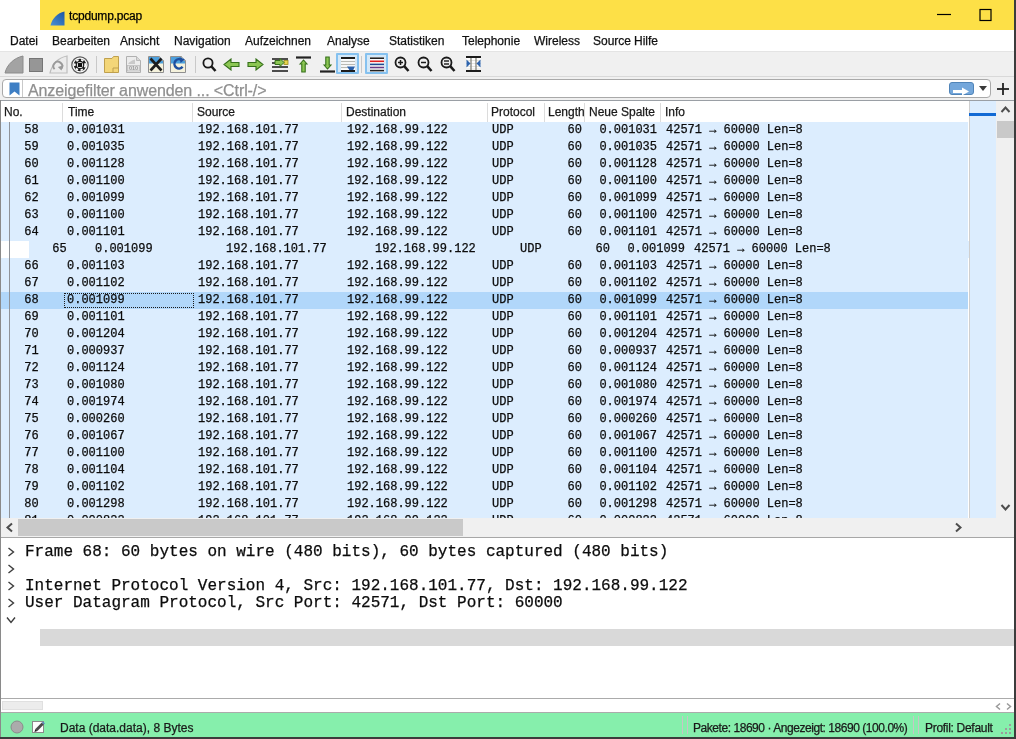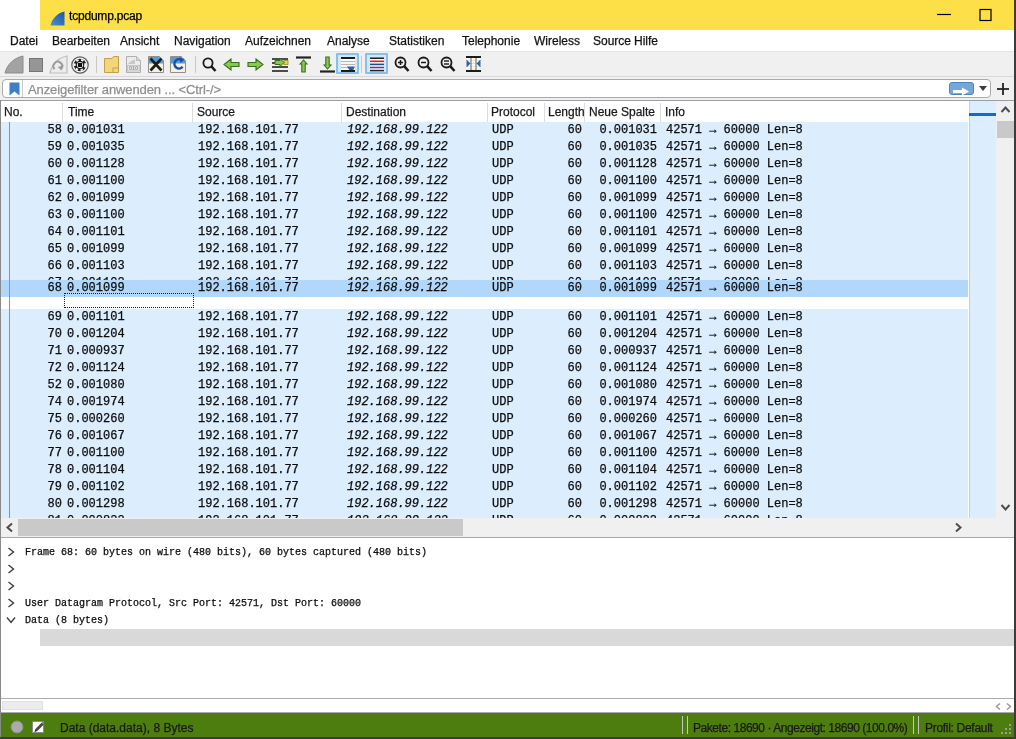--- a/index.html
+++ b/index.html
@@ -12,60 +12,60 @@
 #menubar{position:absolute;left:0;top:30px;width:1016px;height:21px;background:#fff;}
 .mi{position:absolute;top:4px;font-size:12px;color:#111;}
 
 #toolbar{position:absolute;left:0;top:51px;width:1016px;height:26px;background:#f0f0f0;border-top:1px solid #e4e4e4;border-bottom:1px solid #d9d9d9;}
 .tsep{position:absolute;top:56px;width:1px;height:17px;background:#c9c9c9;}
 .tbtn{position:absolute;top:53px;width:23px;height:21px;border:2px solid #85c1ef;background:#d5e8f7;border-radius:1px;}
 
 #filterbar{position:absolute;left:0;top:77px;width:1016px;height:23px;background:#f0f0f0;}
 #finput{position:absolute;left:2px;top:2px;width:989px;height:19px;background:#fff;border:1px solid #a9a9a9;border-radius:4px;}
 #fbooksec{position:absolute;left:0;top:0;width:20px;height:17px;border-right:1px solid #c9c9c9;}
-#fplaceholder{position:absolute;left:25px;top:2px;font-size:13px;color:#8f8f8f;letter-spacing:-0.1px;}
+#fplaceholder{position:absolute;left:25px;top:2px;font-size:16px;color:#8f8f8f;letter-spacing:-0.1px;}
 #fapply{position:absolute;left:946px;top:2px;width:25px;height:13px;background:#74a7db;border:1px solid #5084b8;border-radius:3px;}
 #fcaret{position:absolute;left:976px;top:6px;width:0;height:0;border-left:4.5px solid transparent;border-right:4.5px solid transparent;border-top:5px solid #3a3a3a;}
 #fplus{position:absolute;left:996px;top:82px;width:14px;height:14px;}
 
 #plist{position:absolute;left:0;top:100px;width:1016px;height:438px;background:#fff;border-top:1px solid #9a9fa5;}
 #phead{position:absolute;left:1px;top:1px;width:967px;height:21px;background:#fff;font-size:12px;color:#1a1a1a;}
 .h{position:absolute;top:3px;}
 .hsep{position:absolute;top:1px;width:1px;height:19px;background:#dcdcdc;}
 #hbot{position:absolute;left:1px;top:21px;width:967px;height:1px;background:#ececec;}
 .row{position:absolute;left:1px;width:967px;height:17px;background:#dcedfe;font-family:"Liberation Mono",monospace;font-size:12px;line-height:17px;color:#0c0c0c;white-space:pre;}
 .row.sel{background:#b1d7fa;}
 .row span{position:absolute;top:0;}
-.c-no{left:0;width:61px;text-align:right;}
+.c-no{left:0;width:61px;text-align:center;}
 .c-time{left:66px;}
 .c-src{left:197px;}
-.c-dst{left:346px;font-style:italic;}
+.c-dst{left:346px;}
 .c-pro{left:491px;}
 .c-len{left:544px;width:37px;text-align:right;}
 .c-neu{left:584px;width:72px;text-align:right;}
 .c-inf{left:665px;}
 #focus{position:absolute;left:64px;top:293px;width:130px;height:15px;border:1px dotted #1b1b1b;}
 #convline{position:absolute;left:9px;top:122px;width:1px;height:396px;background:#8f9399;}
 #minimap{position:absolute;left:969px;top:101px;width:27px;height:417px;background:#dcedfe;border-left:1px solid #cfcfcf;}
 #miniline{position:absolute;left:969px;top:113px;width:27px;height:3px;background:#1169d4;}
 #vsb{position:absolute;left:996px;top:101px;width:18px;height:417px;background:#f0f0f0;}
 #vthumb{position:absolute;left:997px;top:121px;width:17px;height:17px;background:#c9c9c9;}
 #hsb{position:absolute;left:0;top:518px;width:1014px;height:19px;background:#f0f0f0;}
 #hthumb{position:absolute;left:18px;top:519px;width:445px;height:17px;background:#c9c9c9;}
 #listbot{position:absolute;left:0;top:537px;width:1016px;height:1px;background:#a7a7a7;}
 
-#details{position:absolute;left:0;top:538px;width:1016px;height:160px;background:#fff;font-family:"Liberation Mono",monospace;font-size:10px;color:#0c0c0c;}
+#details{position:absolute;left:0;top:538px;width:1016px;height:160px;background:#fff;font-family:"Liberation Mono",monospace;font-size:16px;color:#0c0c0c;}
 .dline{position:absolute;left:0;width:1014px;height:17px;line-height:17px;white-space:pre;}
 #dsel{position:absolute;left:40px;top:91px;width:974px;height:17px;background:#d9d9d9;}
 .redact{position:absolute;background:#eaeaea;border:1px solid #d4d4d4;border-radius:2px;height:14px;top:1px;}
 
 #dsb{position:absolute;left:0;top:698px;width:1016px;height:15px;background:#fff;border-top:1px solid #ababab;border-bottom:1px solid #ababab;}
 #dthumb{position:absolute;left:2px;top:2px;width:41px;height:9px;background:#ececec;border:1px solid #e0e0e0;}
 
-#statusbar{position:absolute;left:0;top:713px;width:1016px;height:24px;background:#4d7c0f;font-size:12px;color:#1a1a1a;text-align:center;}
+#statusbar{position:absolute;left:0;top:713px;width:1016px;height:24px;background:#86efac;font-size:12px;color:#1a1a1a;text-align:center;}
 .ssep{position:absolute;top:3px;width:1px;height:18px;background:#c6c6c6;}
 
 #bleft{position:absolute;left:0;top:100px;width:1px;height:639px;background:#8a8a8a;}
 #bright{position:absolute;left:1014px;top:0;width:2px;height:739px;background:#3c3c3c;}
 #bbottom{position:absolute;left:0;top:737px;width:1016px;height:2px;background:#3c3c3c;}
 </style></head>
 <body>
 <div id="titlebar">
   <svg class="abs" style="left:10px;top:11px" width="15" height="15" viewBox="0 0 15 15">
       <defs>
@@ -265,29 +265,29 @@
   </div>
   <div id="hbot"></div>
 </div>
 <div class="row" style="top:122px;"><span class="c-no">58</span><span class="c-time">0.001031</span><span class="c-src">192.168.101.77</span><span class="c-dst">192.168.99.122</span><span class="c-pro">UDP</span><span class="c-len">60</span><span class="c-neu">0.001031</span><span class="c-inf">42571 → 60000 Len=8</span></div>
 <div class="row" style="top:139px;"><span class="c-no">59</span><span class="c-time">0.001035</span><span class="c-src">192.168.101.77</span><span class="c-dst">192.168.99.122</span><span class="c-pro">UDP</span><span class="c-len">60</span><span class="c-neu">0.001035</span><span class="c-inf">42571 → 60000 Len=8</span></div>
 <div class="row" style="top:156px;"><span class="c-no">60</span><span class="c-time">0.001128</span><span class="c-src">192.168.101.77</span><span class="c-dst">192.168.99.122</span><span class="c-pro">UDP</span><span class="c-len">60</span><span class="c-neu">0.001128</span><span class="c-inf">42571 → 60000 Len=8</span></div>
 <div class="row" style="top:173px;"><span class="c-no">61</span><span class="c-time">0.001100</span><span class="c-src">192.168.101.77</span><span class="c-dst">192.168.99.122</span><span class="c-pro">UDP</span><span class="c-len">60</span><span class="c-neu">0.001100</span><span class="c-inf">42571 → 60000 Len=8</span></div>
 <div class="row" style="top:190px;"><span class="c-no">62</span><span class="c-time">0.001099</span><span class="c-src">192.168.101.77</span><span class="c-dst">192.168.99.122</span><span class="c-pro">UDP</span><span class="c-len">60</span><span class="c-neu">0.001099</span><span class="c-inf">42571 → 60000 Len=8</span></div>
 <div class="row" style="top:207px;"><span class="c-no">63</span><span class="c-time">0.001100</span><span class="c-src">192.168.101.77</span><span class="c-dst">192.168.99.122</span><span class="c-pro">UDP</span><span class="c-len">60</span><span class="c-neu">0.001100</span><span class="c-inf">42571 → 60000 Len=8</span></div>
 <div class="row" style="top:224px;"><span class="c-no">64</span><span class="c-time">0.001101</span><span class="c-src">192.168.101.77</span><span class="c-dst">192.168.99.122</span><span class="c-pro">UDP</span><span class="c-len">60</span><span class="c-neu">0.001101</span><span class="c-inf">42571 → 60000 Len=8</span></div>
-<div class="row" style="top:241px;"><span class="c-no">65</span><span class="c-time">0.001099</span><span class="c-src">192.168.101.77</span><span class="c-dst">192.168.99.122</span><span class="c-pro">UDP</span><span class="c-len">60</span><span class="c-neu">0.001099</span><span class="c-inf">42571 → 60000 Len=8</span></div>
+<div class="row" style="top:241px;margin-left:28px;"><span class="c-no">65</span><span class="c-time">0.001099</span><span class="c-src">192.168.101.77</span><span class="c-dst">192.168.99.122</span><span class="c-pro">UDP</span><span class="c-len">60</span><span class="c-neu">0.001099</span><span class="c-inf">42571 → 60000 Len=8</span></div>
 <div class="row" style="top:258px;"><span class="c-no">66</span><span class="c-time">0.001103</span><span class="c-src">192.168.101.77</span><span class="c-dst">192.168.99.122</span><span class="c-pro">UDP</span><span class="c-len">60</span><span class="c-neu">0.001103</span><span class="c-inf">42571 → 60000 Len=8</span></div>
 <div class="row" style="top:275px;"><span class="c-no">67</span><span class="c-time">0.001102</span><span class="c-src">192.168.101.77</span><span class="c-dst">192.168.99.122</span><span class="c-pro">UDP</span><span class="c-len">60</span><span class="c-neu">0.001102</span><span class="c-inf">42571 → 60000 Len=8</span></div>
-<div class="row sel" style="top:280px;"><span class="c-no">68</span><span class="c-time">0.001099</span><span class="c-src">192.168.101.77</span><span class="c-dst">192.168.99.122</span><span class="c-pro">UDP</span><span class="c-len">60</span><span class="c-neu">0.001099</span><span class="c-inf">42571 → 60000 Len=8</span></div>
+<div class="row sel" style="top:292px;"><span class="c-no">68</span><span class="c-time">0.001099</span><span class="c-src">192.168.101.77</span><span class="c-dst">192.168.99.122</span><span class="c-pro">UDP</span><span class="c-len">60</span><span class="c-neu">0.001099</span><span class="c-inf">42571 → 60000 Len=8</span></div>
 <div class="row" style="top:309px;"><span class="c-no">69</span><span class="c-time">0.001101</span><span class="c-src">192.168.101.77</span><span class="c-dst">192.168.99.122</span><span class="c-pro">UDP</span><span class="c-len">60</span><span class="c-neu">0.001101</span><span class="c-inf">42571 → 60000 Len=8</span></div>
 <div class="row" style="top:326px;"><span class="c-no">70</span><span class="c-time">0.001204</span><span class="c-src">192.168.101.77</span><span class="c-dst">192.168.99.122</span><span class="c-pro">UDP</span><span class="c-len">60</span><span class="c-neu">0.001204</span><span class="c-inf">42571 → 60000 Len=8</span></div>
 <div class="row" style="top:343px;"><span class="c-no">71</span><span class="c-time">0.000937</span><span class="c-src">192.168.101.77</span><span class="c-dst">192.168.99.122</span><span class="c-pro">UDP</span><span class="c-len">60</span><span class="c-neu">0.000937</span><span class="c-inf">42571 → 60000 Len=8</span></div>
 <div class="row" style="top:360px;"><span class="c-no">72</span><span class="c-time">0.001124</span><span class="c-src">192.168.101.77</span><span class="c-dst">192.168.99.122</span><span class="c-pro">UDP</span><span class="c-len">60</span><span class="c-neu">0.001124</span><span class="c-inf">42571 → 60000 Len=8</span></div>
-<div class="row" style="top:377px;"><span class="c-no">52</span><span class="c-time">0.001080</span><span class="c-src">192.168.101.77</span><span class="c-dst">192.168.99.122</span><span class="c-pro">UDP</span><span class="c-len">60</span><span class="c-neu">0.001080</span><span class="c-inf">42571 → 60000 Len=8</span></div>
+<div class="row" style="top:377px;"><span class="c-no">73</span><span class="c-time">0.001080</span><span class="c-src">192.168.101.77</span><span class="c-dst">192.168.99.122</span><span class="c-pro">UDP</span><span class="c-len">60</span><span class="c-neu">0.001080</span><span class="c-inf">42571 → 60000 Len=8</span></div>
 <div class="row" style="top:394px;"><span class="c-no">74</span><span class="c-time">0.001974</span><span class="c-src">192.168.101.77</span><span class="c-dst">192.168.99.122</span><span class="c-pro">UDP</span><span class="c-len">60</span><span class="c-neu">0.001974</span><span class="c-inf">42571 → 60000 Len=8</span></div>
 <div class="row" style="top:411px;"><span class="c-no">75</span><span class="c-time">0.000260</span><span class="c-src">192.168.101.77</span><span class="c-dst">192.168.99.122</span><span class="c-pro">UDP</span><span class="c-len">60</span><span class="c-neu">0.000260</span><span class="c-inf">42571 → 60000 Len=8</span></div>
 <div class="row" style="top:428px;"><span class="c-no">76</span><span class="c-time">0.001067</span><span class="c-src">192.168.101.77</span><span class="c-dst">192.168.99.122</span><span class="c-pro">UDP</span><span class="c-len">60</span><span class="c-neu">0.001067</span><span class="c-inf">42571 → 60000 Len=8</span></div>
 <div class="row" style="top:445px;"><span class="c-no">77</span><span class="c-time">0.001100</span><span class="c-src">192.168.101.77</span><span class="c-dst">192.168.99.122</span><span class="c-pro">UDP</span><span class="c-len">60</span><span class="c-neu">0.001100</span><span class="c-inf">42571 → 60000 Len=8</span></div>
 <div class="row" style="top:462px;"><span class="c-no">78</span><span class="c-time">0.001104</span><span class="c-src">192.168.101.77</span><span class="c-dst">192.168.99.122</span><span class="c-pro">UDP</span><span class="c-len">60</span><span class="c-neu">0.001104</span><span class="c-inf">42571 → 60000 Len=8</span></div>
 <div class="row" style="top:479px;"><span class="c-no">79</span><span class="c-time">0.001102</span><span class="c-src">192.168.101.77</span><span class="c-dst">192.168.99.122</span><span class="c-pro">UDP</span><span class="c-len">60</span><span class="c-neu">0.001102</span><span class="c-inf">42571 → 60000 Len=8</span></div>
 <div class="row" style="top:496px;"><span class="c-no">80</span><span class="c-time">0.001298</span><span class="c-src">192.168.101.77</span><span class="c-dst">192.168.99.122</span><span class="c-pro">UDP</span><span class="c-len">60</span><span class="c-neu">0.001298</span><span class="c-inf">42571 → 60000 Len=8</span></div>
 <div class="row" style="top:513px;height:5px;overflow:hidden;"><span class="c-no">81</span><span class="c-time">0.000833</span><span class="c-src">192.168.101.77</span><span class="c-dst">192.168.99.122</span><span class="c-pro">UDP</span><span class="c-len">60</span><span class="c-neu">0.000833</span><span class="c-inf">42571 → 60000 Len=8</span></div>
 <div id="convline"></div>
 <div id="focus"></div>
@@ -315,28 +315,28 @@
 <svg class="abs" style="left:7px;top:9px" width="8" height="10" viewBox="0 0 8 10">
       <path d="M1.5 1 L6.5 5 L1.5 9" fill="none" stroke="#3c3c3c" stroke-width="1.4"></path>
     </svg>
 <div class="dline" style="top:6px"><span class="abs" style="left:25px">Frame 68: 60 bytes on wire (480 bits), 60 bytes captured (480 bits)</span></div>
 <svg class="abs" style="left:7px;top:26px" width="8" height="10" viewBox="0 0 8 10">
       <path d="M1.5 1 L6.5 5 L1.5 9" fill="none" stroke="#3c3c3c" stroke-width="1.4"></path>
     </svg>
 <svg class="abs" style="left:7px;top:43px" width="8" height="10" viewBox="0 0 8 10">
       <path d="M1.5 1 L6.5 5 L1.5 9" fill="none" stroke="#3c3c3c" stroke-width="1.4"></path>
     </svg>
+<div class="dline" style="top:40px"><span class="abs" style="left:25px">Internet Protocol Version 4, Src: 192.168.101.77, Dst: 192.168.99.122</span></div>
 <svg class="abs" style="left:7px;top:60px" width="8" height="10" viewBox="0 0 8 10">
       <path d="M1.5 1 L6.5 5 L1.5 9" fill="none" stroke="#3c3c3c" stroke-width="1.4"></path>
     </svg>
 <div class="dline" style="top:57px"><span class="abs" style="left:25px">User Datagram Protocol, Src Port: 42571, Dst Port: 60000</span></div>
 <svg class="abs" style="left:6px;top:78px" width="10" height="8" viewBox="0 0 10 8">
       <path d="M1 1.5 L5 6.5 L9 1.5" fill="none" stroke="#3c3c3c" stroke-width="1.4"></path>
     </svg>
-<div class="dline" style="top:74px"><span class="abs" style="left:25px">Data (8 bytes)</span></div>
 </div>
 <div id="dsb">
     <div id="dthumb"></div>
   <svg class="abs" style="left:994px;top:3px" width="9" height="9" viewBox="0 0 9 9">
       <path d="M6 1.5 L2.5 4.5 L6 7.5" fill="none" stroke="#9a9a9a" stroke-width="1.5"></path>
     </svg>
   <svg class="abs" style="left:1004px;top:3px" width="9" height="9" viewBox="0 0 9 9">
       <path d="M3 1.5 L6.5 4.5 L3 7.5" fill="none" stroke="#9a9a9a" stroke-width="1.5"></path>
     </svg>
 </div>

